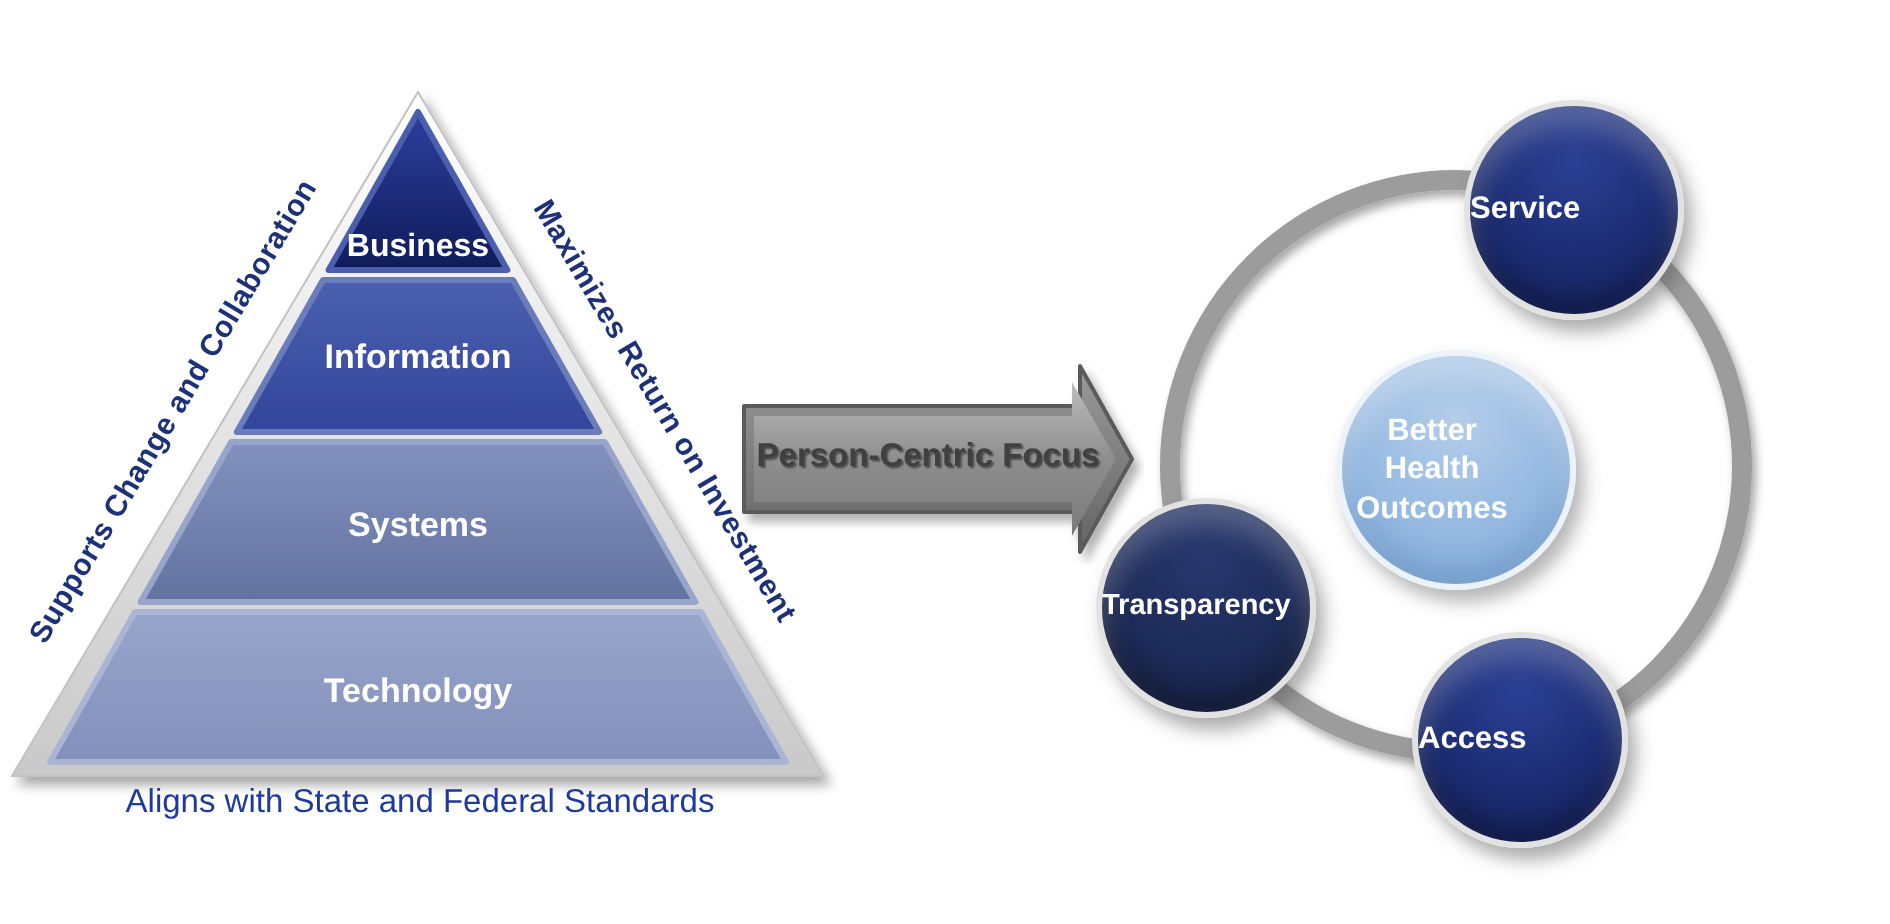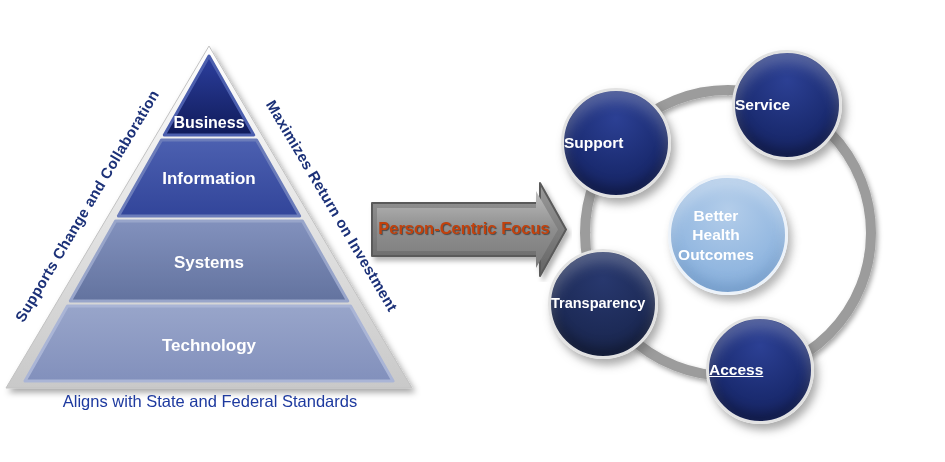--- a/index.html
+++ b/index.html
@@ -22,39 +22,39 @@
   #edge-text-left{left:-111px;top:196px;transform:rotate(-59.3deg);}
   #edge-text-right{left:130px;top:196px;transform:rotate(59.3deg);}
   #pyramid-caption{
     position:absolute;left:0;top:392px;width:420px;text-align:center;
     font-weight:400;font-size:16.5px;color:#1e3a9f;
   }
   
   #arrow-svg{position:absolute;left:368px;top:178px;z-index:2;}
   #arrow-label{
     position:absolute;left:374px;top:219px;width:180px;z-index:3;text-align:center;
-    color:#c2410c;font-weight:700;font-size:16.5px;white-space:nowrap;
+    color:#404040;font-weight:700;font-size:16.5px;white-space:nowrap;
     text-shadow:1px 1px 1px #4a4a4a;
   }
   
   #ring-svg{position:absolute;left:575px;top:80px;z-index:1;}
   .node{
     position:absolute;z-index:2;border-radius:50%;box-sizing:border-box;
     display:flex;align-items:center;justify-content:flex-start;text-align:center;
     color:#ffffff;font-weight:700;font-size:15.5px;line-height:1.1;
     border:3px solid #e2e2e2;
     background:radial-gradient(circle at 50% 26%, #2c4094 0%, #1b2c72 55%, #141f58 100%);
     box-shadow:4px 6px 9px rgba(90,90,90,.5),
                inset 0 10px 14px rgba(255,255,255,.25),
                inset 0 -8px 12px rgba(0,0,0,.28);
   }
   #node-support{left:561px;top:88px;width:110px;height:110px;}
   #node-service{left:732px;top:50px;width:110px;height:110px;}
   #node-education{left:814px;top:199px;width:108px;height:108px;}
-  #node-access{left:706px;top:316px;width:108px;height:108px;text-decoration:underline;}
+  #node-access{left:706px;top:316px;width:108px;height:108px;}
   #node-transparency{
     left:548px;top:249px;width:110px;height:110px;font-size:14.5px;
     background:radial-gradient(circle at 50% 26%, #28386e 0%, #1d2b58 55%, #16203f 100%);
   }
   #node-center{
     left:668px;top:175px;width:120px;height:120px;z-index:2;
     border:3px solid #ecf2f9;font-size:15.5px;line-height:1.25;
     background:radial-gradient(circle at 50% 28%, #b3cdea 0%, #92b7e0 60%, #7da7d6 100%);
     box-shadow:4px 6px 9px rgba(90,90,90,.45),
                inset 0 10px 14px rgba(255,255,255,.35),
@@ -139,23 +139,20 @@
 
   <svg id="ring-svg" width="310" height="310" viewBox="0 0 310 310">
     <defs>
       <filter id="ringShadow" x="-10%" y="-10%" width="130%" height="130%">
         <feDropShadow dx="2" dy="3" stdDeviation="2.5" flood-color="#000000" flood-opacity="0.35"></feDropShadow>
       </filter>
     </defs>
     <circle cx="153" cy="153" r="143" fill="none" stroke="#9c9c9c" stroke-width="10" filter="url(#ringShadow)"></circle>
   </svg>
 
-  <div class="node" id="node-support">
-    <span>Support</span>
-  </div>
   <div class="node" id="node-service">
     <span>Service</span>
   </div>
   <div class="node" id="node-access">
     <span>Access</span>
   </div>
   <div class="node" id="node-center">
     <span>Better Health Outcomes</span>
   </div>
 

